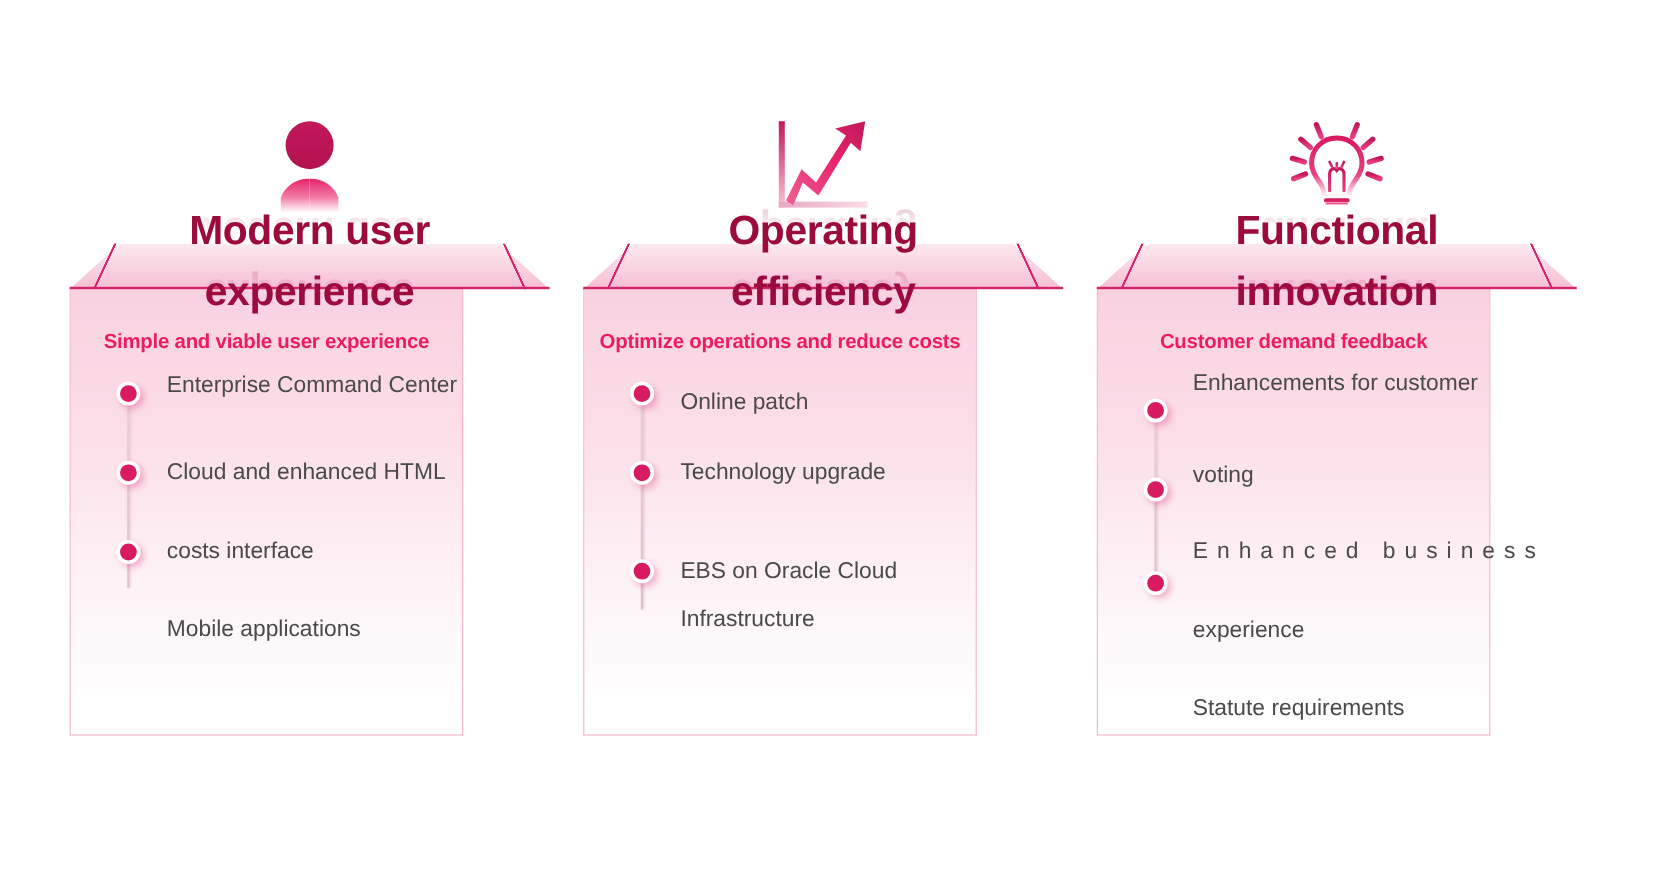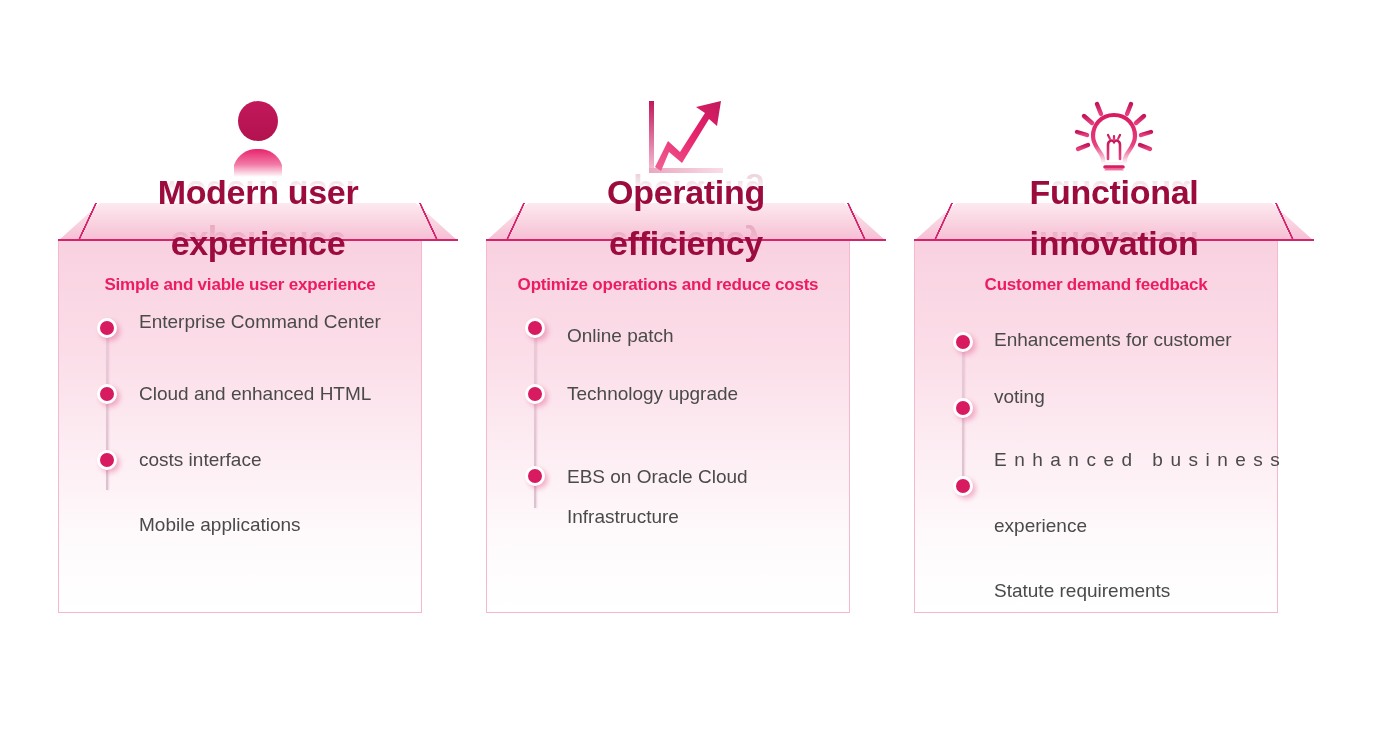--- a/index.html
+++ b/index.html
@@ -114,21 +114,21 @@
   .lid-side-r {
     right: 0;
     background: linear-gradient(-115deg, rgba(214,36,110,0) 58%, #d5246e 58.6%, #d5246e 61%, rgba(214,36,110,0) 61.6%);
   }
 
   
   .body {
     position: absolute;
     left: 0;
     top: 145px;
-    width: 364px;
+    width: 328px;
     height: 373px;
     background: linear-gradient(to bottom, #f9d1e0 0%, #fbdde8 30%, #fdeef4 58%, #fefafc 80%, #ffffff 100%);
     border: 1px solid #f6b8cf;
     border-top: none;
     box-sizing: border-box;
     z-index: 2;
   }
 
   
   .subtitle {
@@ -349,21 +349,21 @@
 
     <div class="body">
       <div class="subtitle">Customer demand feedback</div>
 
       <div class="rail" style="top:96px; height:160px;"></div>
 
       <div class="dot" style="top:92px;"></div>
       <div class="dot" style="top:158px;"></div>
       <div class="dot" style="top:236px;"></div>
 
-      <div class="item" style="top:68px;margin-top:20px;">Enhancements for customer</div>
+      <div class="item" style="top:68px;">Enhancements for customer</div>
       <div class="item" style="top:145px;">voting</div>
       <div class="item spread" style="top:208px;">Enhanced business</div>
       <div class="item" style="top:274px;">experience</div>
       <div class="item" style="top:339px;">Statute requirements</div>
     </div>
   </div>
 
 </div>
 
 </body></html>

